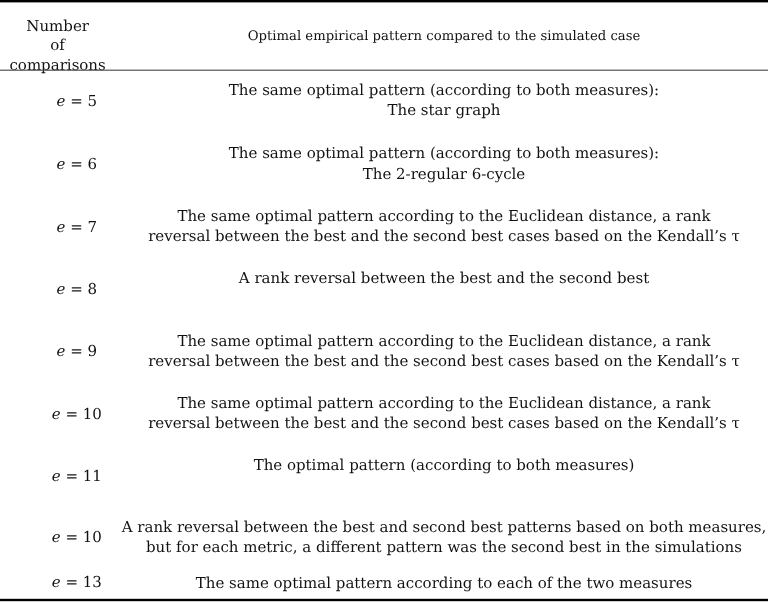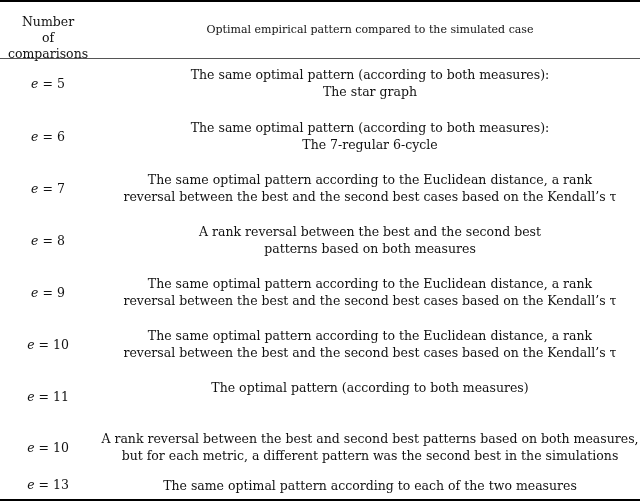--- a/index.html
+++ b/index.html
@@ -18,21 +18,21 @@
     .hcell-left {
       position: absolute; left: 0; width: 96px; top: 14px;
       text-align: center; font-size: 12.5px; line-height: 16px;
     }
     .hcell-right {
       position: absolute; left: 100px; width: 540px; top: 22px;
       text-align: center; font-size: 11px; line-height: 16px;
     }
     .row { position: absolute; left: 0; width: 640px; }
     .row .left {
-      position: absolute; left: 0; width: 96px; text-align: center;
+      position: absolute; left: 16px; width: 96px; text-align: center;
       font-size: 12.5px; line-height: 16px;
     }
     .row .left .var { font-style: italic; }
     .row .right {
       position: absolute; left: 100px; width: 540px; text-align: center;
       font-size: 12.5px; line-height: 17px;
     }
     .row .right span { display: block; white-space: nowrap; }
   </style>
 </head>
@@ -60,41 +60,40 @@
       <span>The star graph</span>
     </div>
   </div>
 
   <div class="row" style="top:119px;">
     <div class="left" style="top:10px;">
       <span class="var">e</span> <span>= 6</span>
     </div>
     <div class="right">
       <span>The same optimal pattern (according to both measures):</span>
-      <span>The 7-regular 6-cycle</span>
+      <span>The 2-regular 6-cycle</span>
     </div>
   </div>
 
   <div class="row" style="top:171px;">
     <div class="left" style="top:10px;">
       <span class="var">e</span> <span>= 7</span>
     </div>
     <div class="right">
       <span>The same optimal pattern according to the Euclidean distance, a rank</span>
       <span>reversal between the best and the second best cases based on the Kendall’s τ</span>
     </div>
   </div>
 
   <div class="row" style="top:223px;">
     <div class="left" style="top:10px;">
       <span class="var">e</span> <span>= 8</span>
     </div>
     <div class="right">
       <span>A rank reversal between the best and the second best</span>
-      <span>patterns based on both measures</span>
     </div>
   </div>
 
   <div class="row" style="top:275px;">
     <div class="left" style="top:10px;">
       <span class="var">e</span> <span>= 9</span>
     </div>
     <div class="right">
       <span>The same optimal pattern according to the Euclidean distance, a rank</span>
       <span>reversal between the best and the second best cases based on the Kendall’s τ</span>

